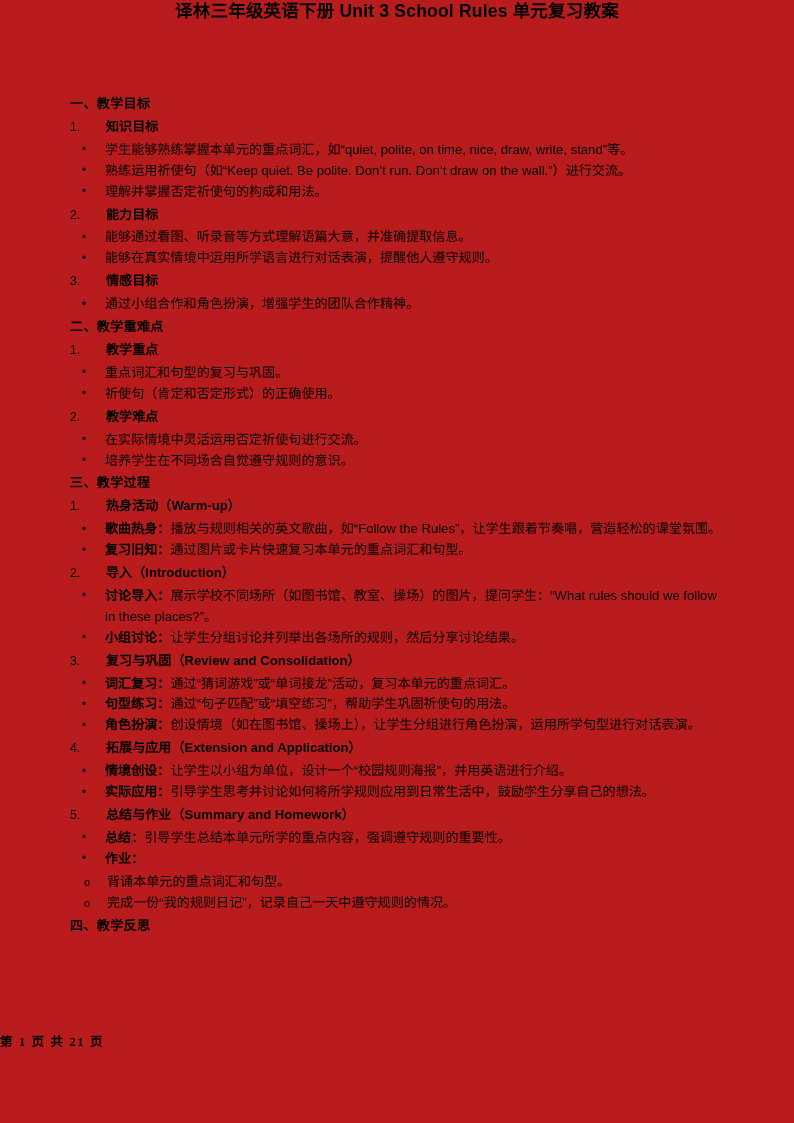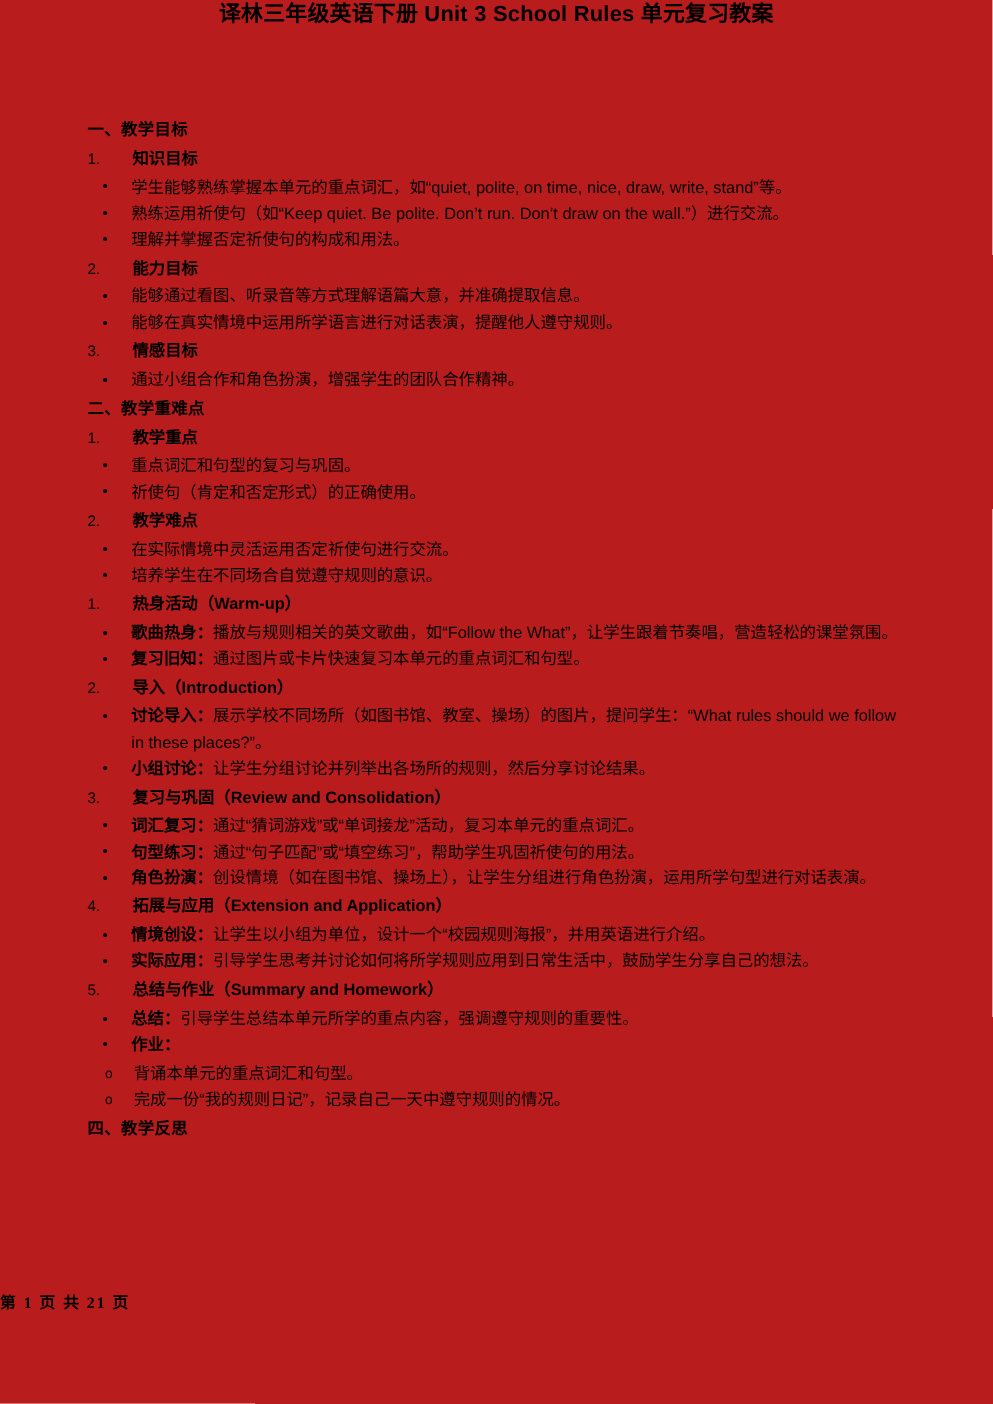--- a/index.html
+++ b/index.html
@@ -153,24 +153,25 @@
           <ul class="lvl l3">
             <li class="row"><span class="mk">•</span><span class="txt">重点词汇和句型的复习与巩固。</span></li>
             <li class="row"><span class="mk">•</span><span class="txt">祈使句（肯定和否定形式）的正确使用。</span></li>
           </ul>
           <li class="row"><span class="mk">2.</span><span class="txt">教学难点</span></li>
           <ul class="lvl l3">
             <li class="row"><span class="mk">•</span><span class="txt">在实际情境中灵活运用否定祈使句进行交流。</span></li>
             <li class="row"><span class="mk">•</span><span class="txt">培养学生在不同场合自觉遵守规则的意识。</span></li>
           </ul>
         </ul>
+        <li class="row"><span class="txt">三、教学过程</span></li>
         <ul class="lvl l2">
           <li class="row"><span class="mk">1.</span><span class="txt">热身活动（Warm-up）</span></li>
           <ul class="lvl l3">
-            <li class="row"><span class="mk">•</span><span class="lead">歌曲热身：</span><span class="txt">播放与规则相关的英文歌曲，如“Follow the What”，让学生跟着节奏唱，营造轻松的课堂氛围。</span></li>
+            <li class="row"><span class="mk">•</span><span class="lead">歌曲热身：</span><span class="txt">播放与规则相关的英文歌曲，如“Follow the Rules”，让学生跟着节奏唱，营造轻松的课堂氛围。</span></li>
             <li class="row"><span class="mk">•</span><span class="lead">复习旧知：</span><span class="txt">通过图片或卡片快速复习本单元的重点词汇和句型。</span></li>
           </ul>
           <li class="row"><span class="mk">2.</span><span class="txt">导入（Introduction）</span></li>
           <ul class="lvl l3">
             <li class="row"><span class="mk">•</span><span class="lead">讨论导入：</span><span class="txt">展示学校不同场所（如图书馆、教室、操场）的图片，提问学生：“What rules should we follow in these places?”。</span></li>
             <li class="row"><span class="mk">•</span><span class="lead">小组讨论：</span><span class="txt">让学生分组讨论并列举出各场所的规则，然后分享讨论结果。</span></li>
           </ul>
           <li class="row"><span class="mk">3.</span><span class="txt">复习与巩固（Review and Consolidation）</span></li>
           <ul class="lvl l3">
             <li class="row"><span class="mk">•</span><span class="lead">词汇复习：</span><span class="txt">通过“猜词游戏”或“单词接龙”活动，复习本单元的重点词汇。</span></li>

